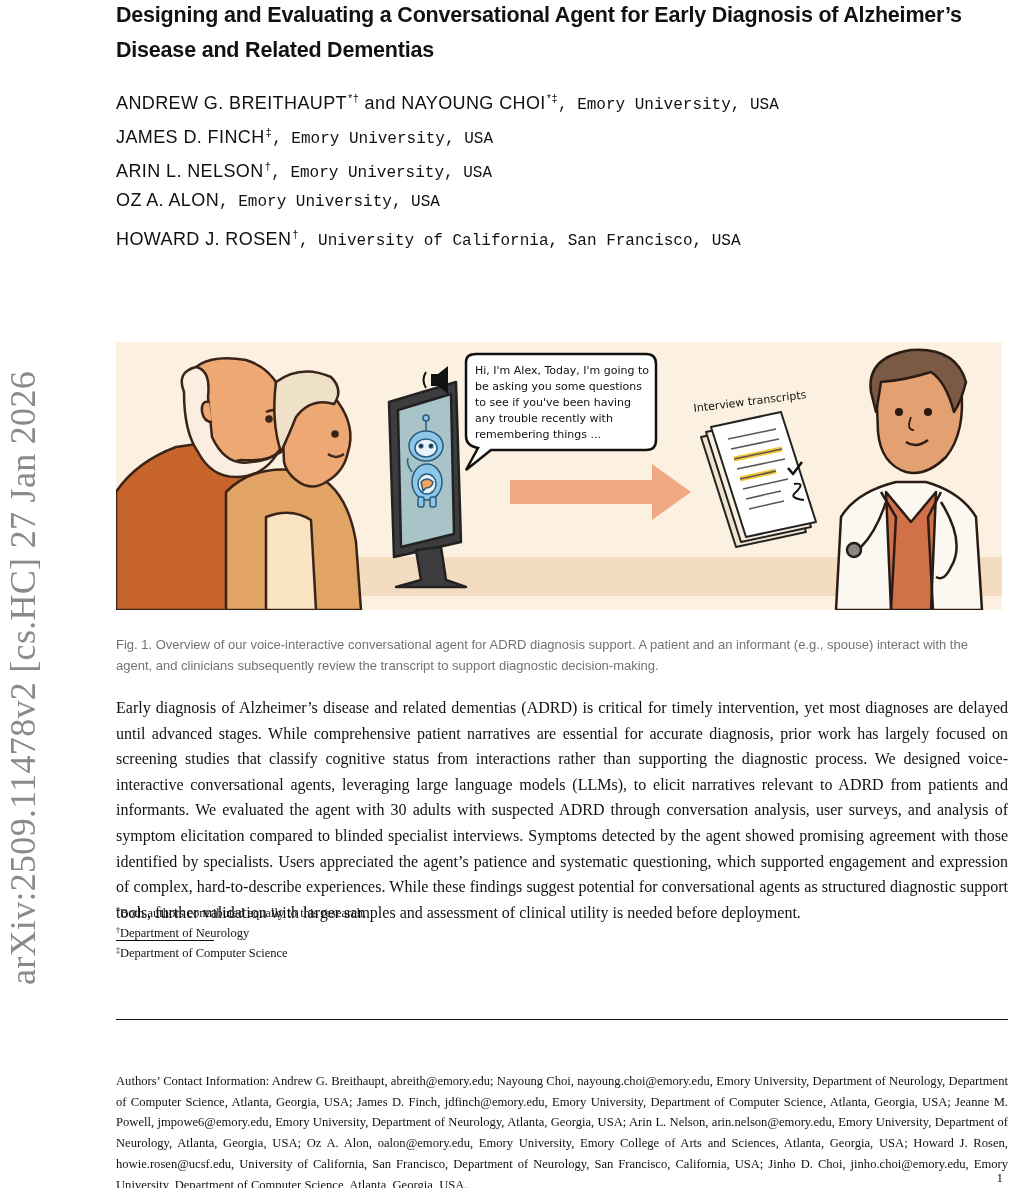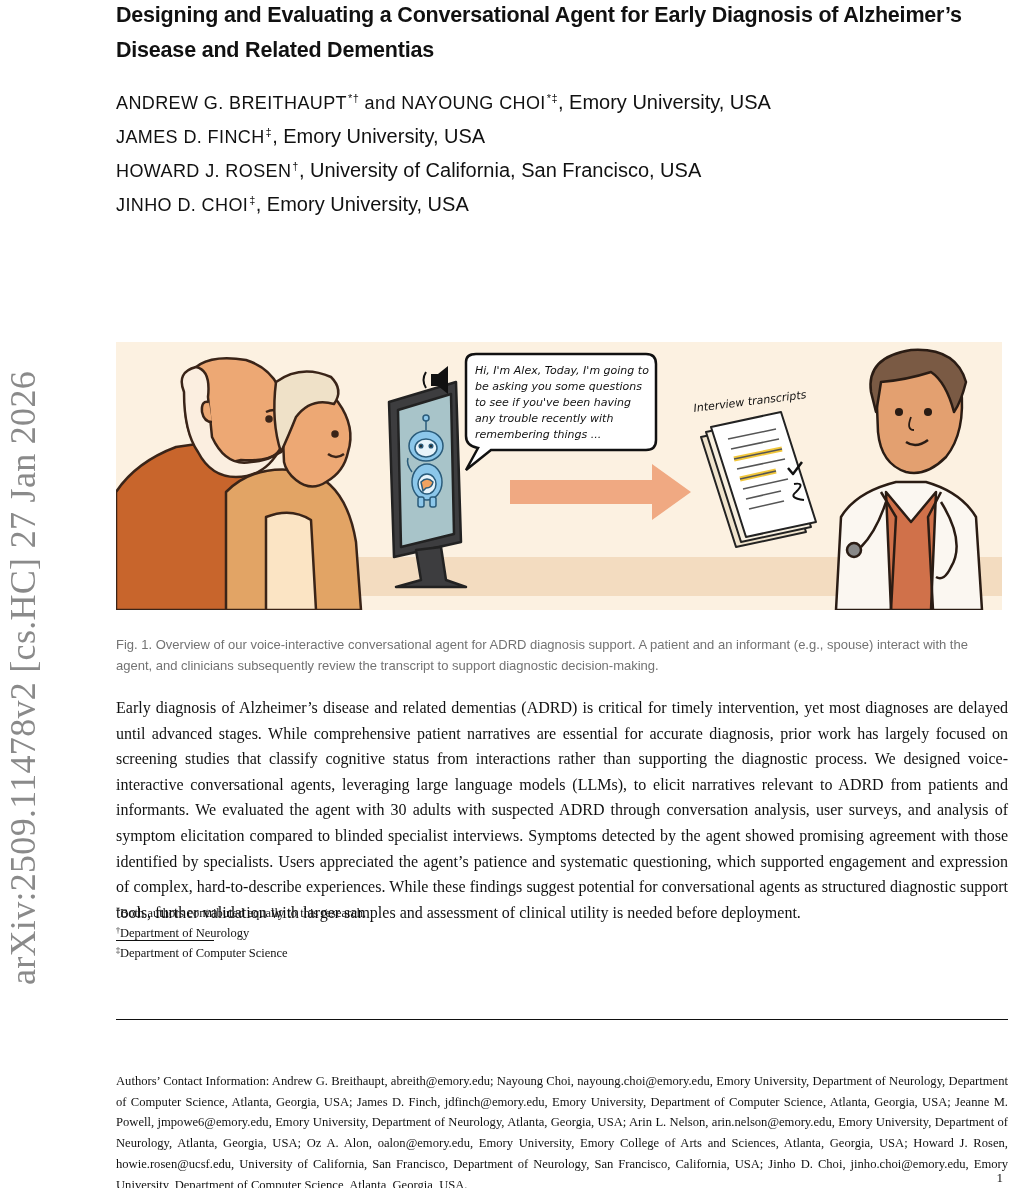--- a/index.html
+++ b/index.html
@@ -15,25 +15,25 @@
   .title {
     position: absolute; left: 116px; top: -2px; width: 880px;
     font-family: "Liberation Sans", sans-serif; font-weight: bold;
     font-size: 21.5px; line-height: 35px; color: #111; letter-spacing: -0.2px;
   }
 
   .authors { position: absolute; left: 116px; top: 84px; width: 880px; }
   .author-line { height: 34px; line-height: 28px; white-space: nowrap; }
   .author-name { font-family: "Liberation Sans", sans-serif; font-size: 18px; letter-spacing: 0.4px; }
   .author-name sup { font-size: 11px; vertical-align: 7px; margin-left: 1px; }
-  .author-aff { font-family: Liberation Sans, sans-serif; font-size: 20px; }
+  .author-aff { font-family: Liberation Mono, monospace; font-size: 16px; }
 
   .figure {
     position: absolute; left: 116px; top: 342px; width: 886px; height: 268px;
-    background: #fcf1e1; overflow: hidden; font-style: italic;
+    background: #fcf1e1; overflow: hidden;
   }
   .figure svg { display: block; }
 
   .caption {
     position: absolute; left: 116px; top: 634px; width: 890px;
     font-family: "Liberation Sans", sans-serif; font-size: 13px; line-height: 21px; color: #737373;
   }
 
   .abstract {
     position: absolute; left: 116px; top: 695px; width: 892px;
@@ -64,24 +64,27 @@
 <div class="title">Designing and Evaluating a Conversational Agent for Early Diagnosis of Alzheimer’s Disease and Related Dementias</div>
 
 <div class="authors">
   <div class="author-line">
     <span class="author-name"><span>ANDREW G. BREITHAUPT</span><sup>*†</sup></span><span class="author-name" style="white-space:pre"> and </span><span class="author-name"><span>NAYOUNG CHOI</span><sup>*‡</sup></span><span class="author-aff">, Emory University, USA</span>
   </div>
   <div class="author-line">
     <span class="author-name"><span>JAMES D. FINCH</span><sup>‡</sup></span><span class="author-aff">, Emory University, USA</span>
   </div>
   <div class="author-line">
+    <span class="author-name"><span>ARIN L. NELSON</span><sup>†</sup></span><span class="author-aff">, Emory University, USA</span>
+  </div>
+  <div class="author-line">
+    <span class="author-name"><span>OZ A. ALON</span></span><span class="author-aff">, Emory University, USA</span>
+  </div>
+  <div class="author-line">
     <span class="author-name"><span>HOWARD J. ROSEN</span><sup>†</sup></span><span class="author-aff">, University of California, San Francisco, USA</span>
-  </div>
-  <div class="author-line">
-    <span class="author-name"><span>JINHO D. CHOI</span><sup>‡</sup></span><span class="author-aff">, Emory University, USA</span>
   </div>
 </div>
 
 <div class="figure">
   <svg width="886" height="268" viewBox="0 0 886 268" xmlns="http://www.w3.org/2000/svg">
 
     <rect x="0" y="215" width="886" height="40" fill="#f3dcc0"></rect>
     <rect x="0" y="254" width="886" height="14" fill="#fcf1e1"></rect>
 
     <g stroke="#3a2418" stroke-width="2.5" stroke-linejoin="round">

